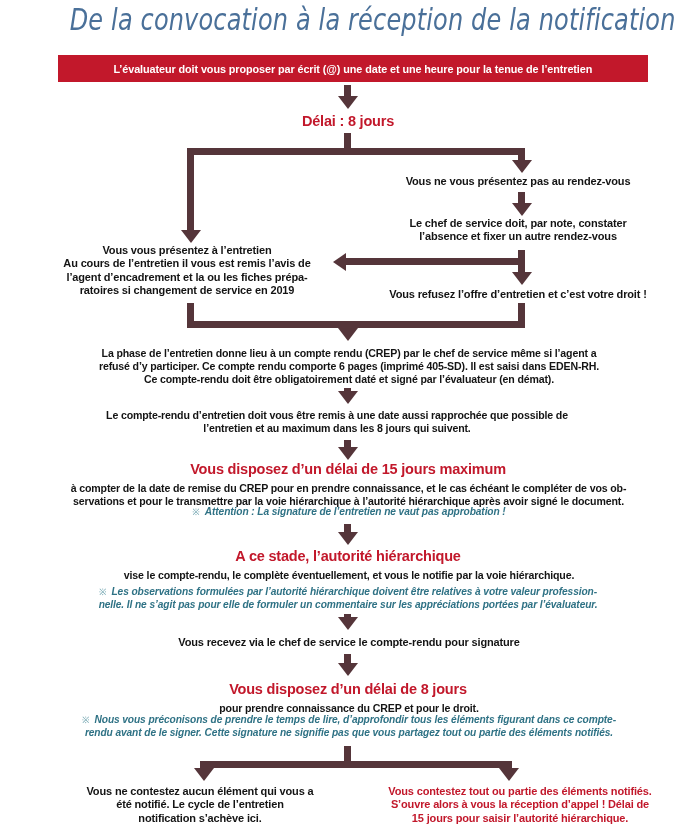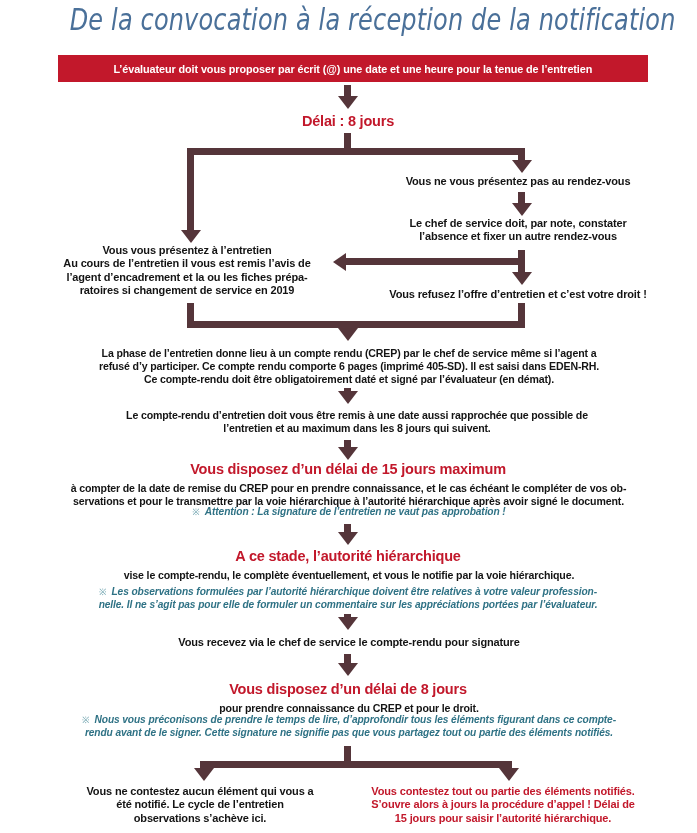--- a/index.html
+++ b/index.html
@@ -188,21 +188,21 @@
 
   <div class="tblock body" style="left:24px; top:347px; width:650px;">
     <div>La phase de l’entretien donne lieu à un compte rendu (CREP) par le chef de service même si l’agent a</div>
     <div>refusé d’y participer. Ce compte rendu comporte 6 pages (imprimé 405-SD). Il est saisi dans EDEN-RH.</div>
     <div>Ce compte-rendu doit être obligatoirement daté et signé par l’évaluateur (en démat).</div>
   </div>
 
   <div class="vline" style="left:344px; top:388px; height:10px;"></div>
   <div class="arrow-down" style="left:337.5px; top:391px;"></div>
 
-  <div class="tblock body" style="left:48px; top:409px; width:618px;">
+  <div class="tblock body" style="left:28px; top:409px; width:618px;">
     <div>Le compte-rendu d’entretien doit vous être remis à une date aussi rapprochée que possible de</div>
     <div>l’entretien et au maximum dans les 8 jours qui suivent.</div>
   </div>
 
   <div class="vline" style="left:344px; top:440px; height:14px;"></div>
   <div class="arrow-down" style="left:337.5px; top:447px;"></div>
 
   <div class="tblock heading" style="left:148px; top:461px; width:400px;">Vous disposez d’un délai de 15 jours maximum</div>
   <div class="tblock body" style="left:16px; top:482px; width:665px;">
     <div>à compter de la date de remise du CREP pour en prendre connaissance, et le cas échéant le compléter de vos ob-</div>
@@ -247,22 +247,22 @@
   <div class="vline" style="left:344px; top:746px; height:22px;"></div>
   <div class="hline" style="left:200px; top:761px; width:312px;"></div>
   <div class="vline" style="left:200px; top:761px; height:11px;"></div>
   <div class="arrow-down" style="left:193.5px; top:768px;"></div>
   <div class="vline" style="left:505px; top:761px; height:11px;"></div>
   <div class="arrow-down" style="left:498.5px; top:768px;"></div>
 
   <div class="tblock" style="left:42px; top:785px; width:316px;">
     <div>Vous ne contestez aucun élément qui vous a</div>
     <div>été notifié. Le cycle de l’entretien</div>
-    <div>observations s’achève ici.</div>
-  </div>
-
-  <div class="tblock red" style="left:333px; top:785px; width:340px;">
+    <div>notification s’achève ici.</div>
+  </div>
+
+  <div class="tblock red" style="left:350px; top:785px; width:340px;">
     <div>Vous contestez tout ou partie des éléments notifiés.</div>
-    <div>S’ouvre alors à jours la procédure d’appel !  Délai de</div>
+    <div>S’ouvre alors à vous la réception d’appel !  Délai de</div>
     <div>15 jours pour saisir l’autorité hiérarchique.</div>
   </div>
 
 </div>
 
 </body></html>

